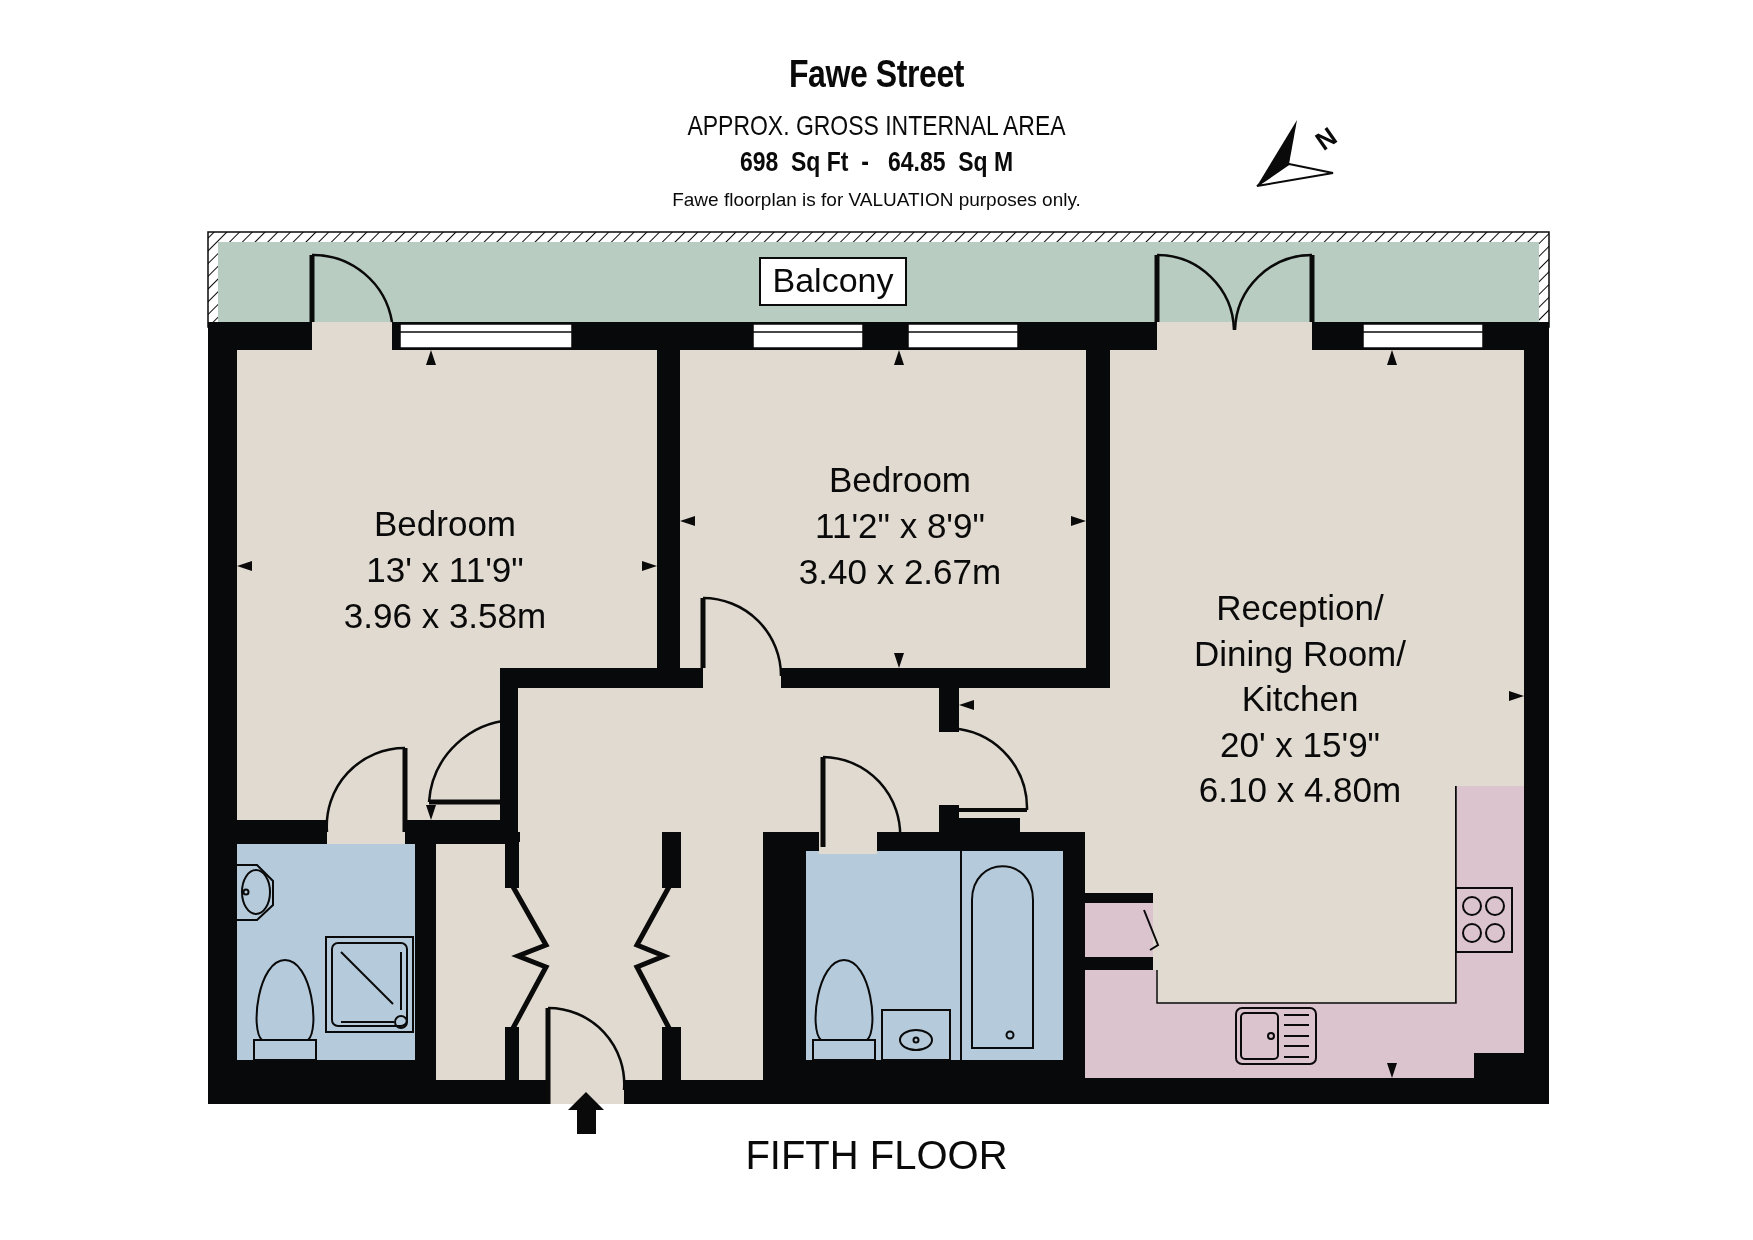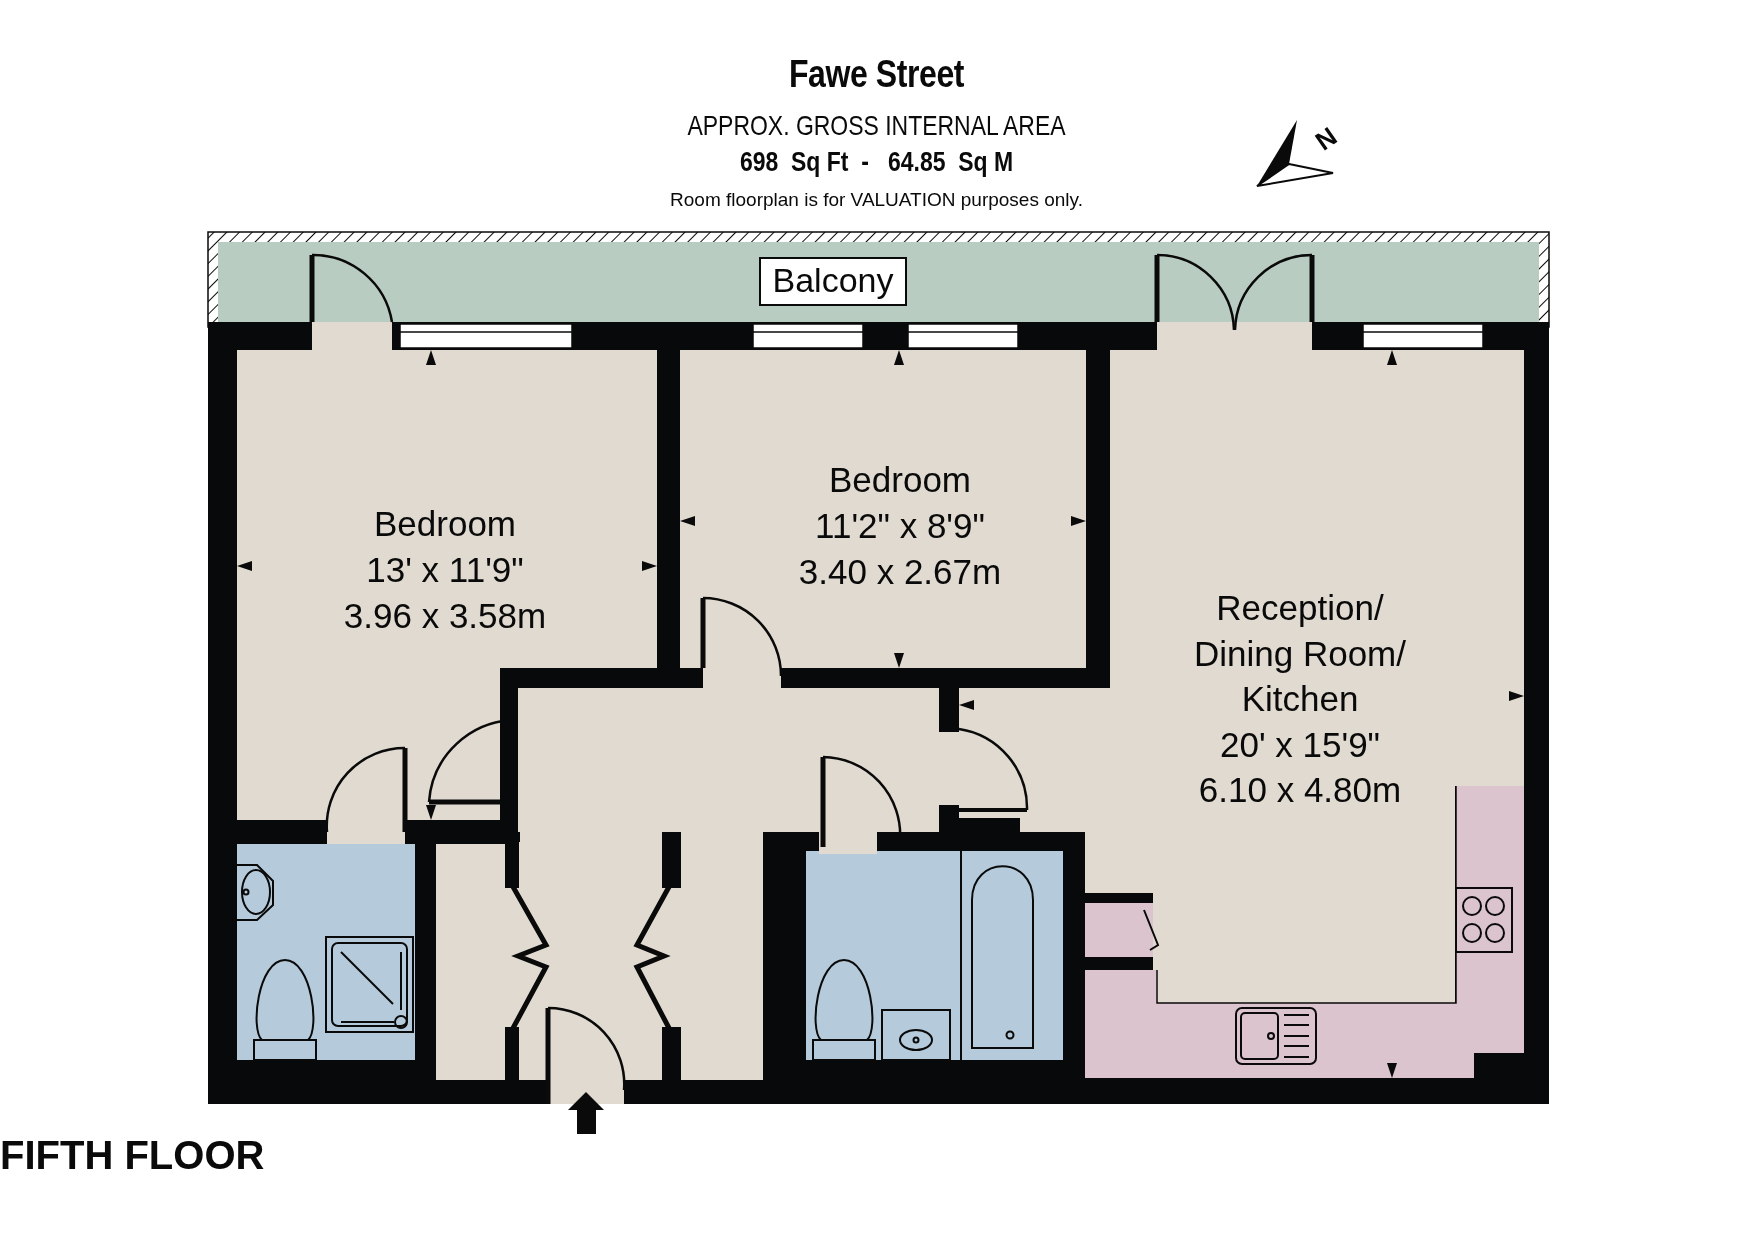--- a/index.html
+++ b/index.html
@@ -3,31 +3,31 @@
 <meta charset="utf-8">
 <style>
   html, body { margin: 0; padding: 0; background: #ffffff; }
   body { width: 1753px; height: 1240px; position: relative; overflow: hidden;
          font-family: "Liberation Sans", sans-serif; color: #0a0a0a; }
   .hdr { position: absolute; left: 0; width: 1753px; text-align: center; }
   #title { top: 52px; font-size: 39px; font-weight: bold; transform: scaleX(0.82); letter-spacing: -0.5px; }
   #area-label { top: 110px; font-size: 28px; transform: scaleX(0.82); }
   #area-values { top: 146px; font-size: 28px; font-weight: bold; transform: scaleX(0.82); white-space: pre; }
   #disclaimer { top: 189px; font-size: 19px; }
-  #floor-label { position: absolute; left: 0; width: 1753px; text-align: left; top: 1133px; font-size: 40px; font-weight: bold; }
+  #floor-label { position: absolute; left: 0; width: 1753px; text-align: center; top: 1133px; font-size: 40px; }
   svg#plan { position: absolute; left: 0; top: 0; }
   .lbl { font-family: "Liberation Sans", sans-serif; fill: #0a0a0a; text-anchor: middle; }
 </style>
 </head>
 <body>
 
 <div class="hdr" id="title">Fawe Street</div>
 <div class="hdr" id="area-label">APPROX. GROSS INTERNAL AREA</div>
 <div class="hdr" id="area-values">698  Sq Ft  -   64.85  Sq M</div>
-<div class="hdr" id="disclaimer">Room floorplan is for VALUATION purposes only.</div>
+<div class="hdr" id="disclaimer">Fawe floorplan is for VALUATION purposes only.</div>
 
 <svg id="plan" width="1753" height="1240" viewBox="0 0 1753 1240" xmlns="http://www.w3.org/2000/svg">
   <defs>
     <pattern id="hatch" patternUnits="userSpaceOnUse" width="9" height="9" patternTransform="rotate(45)">
       <rect width="9" height="9" fill="#ffffff"></rect>
       <line x1="0" y1="0" x2="0" y2="9" stroke="#0a0a0a" stroke-width="2"></line>
     </pattern>
   </defs>
 
   <g>

